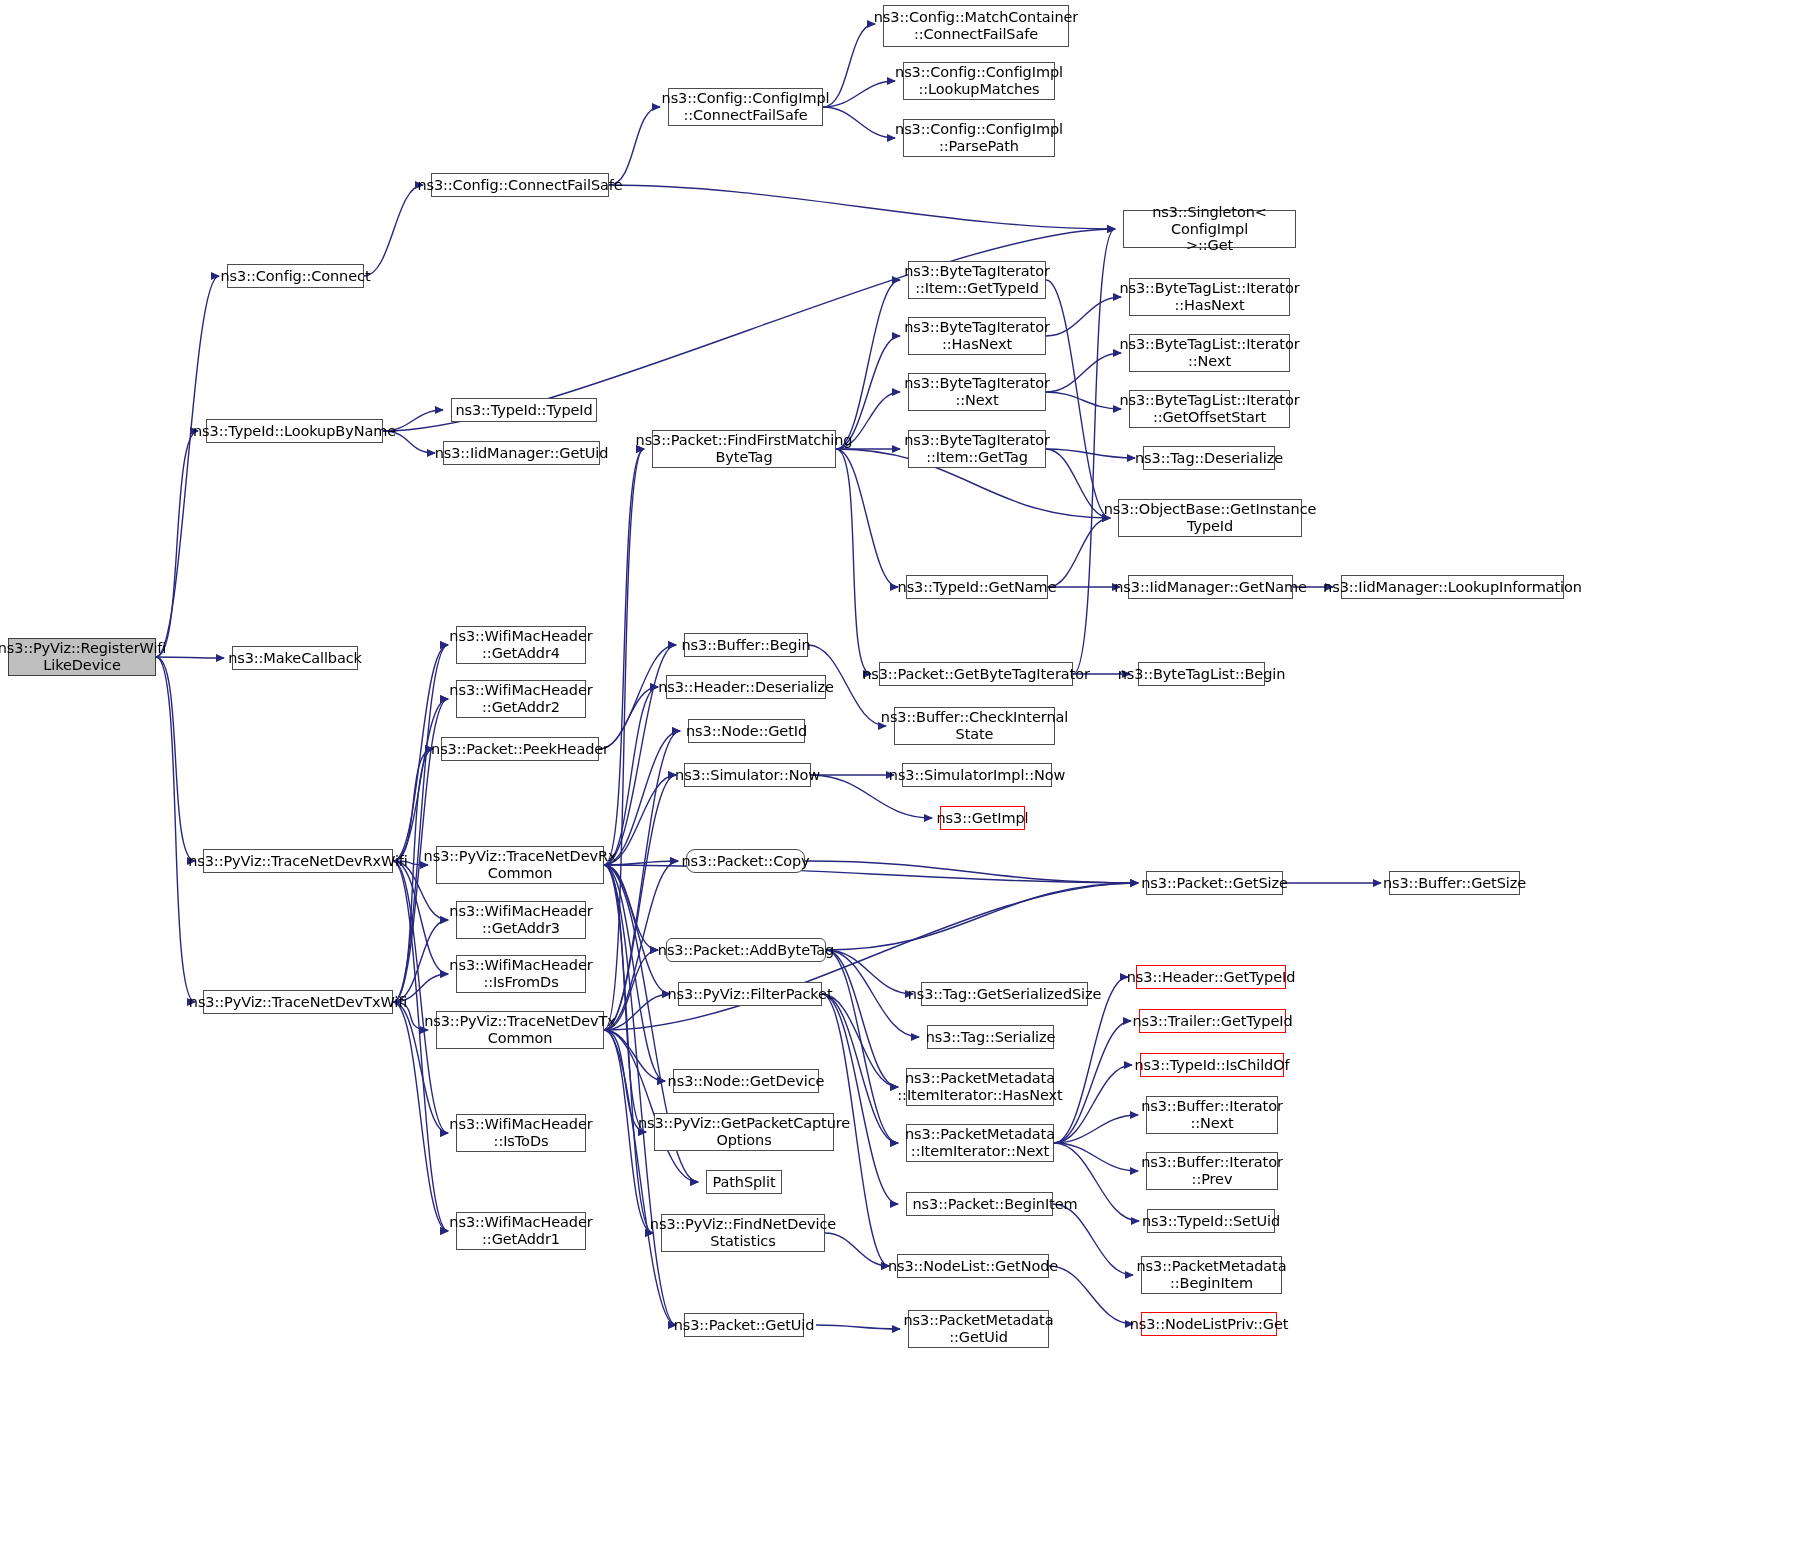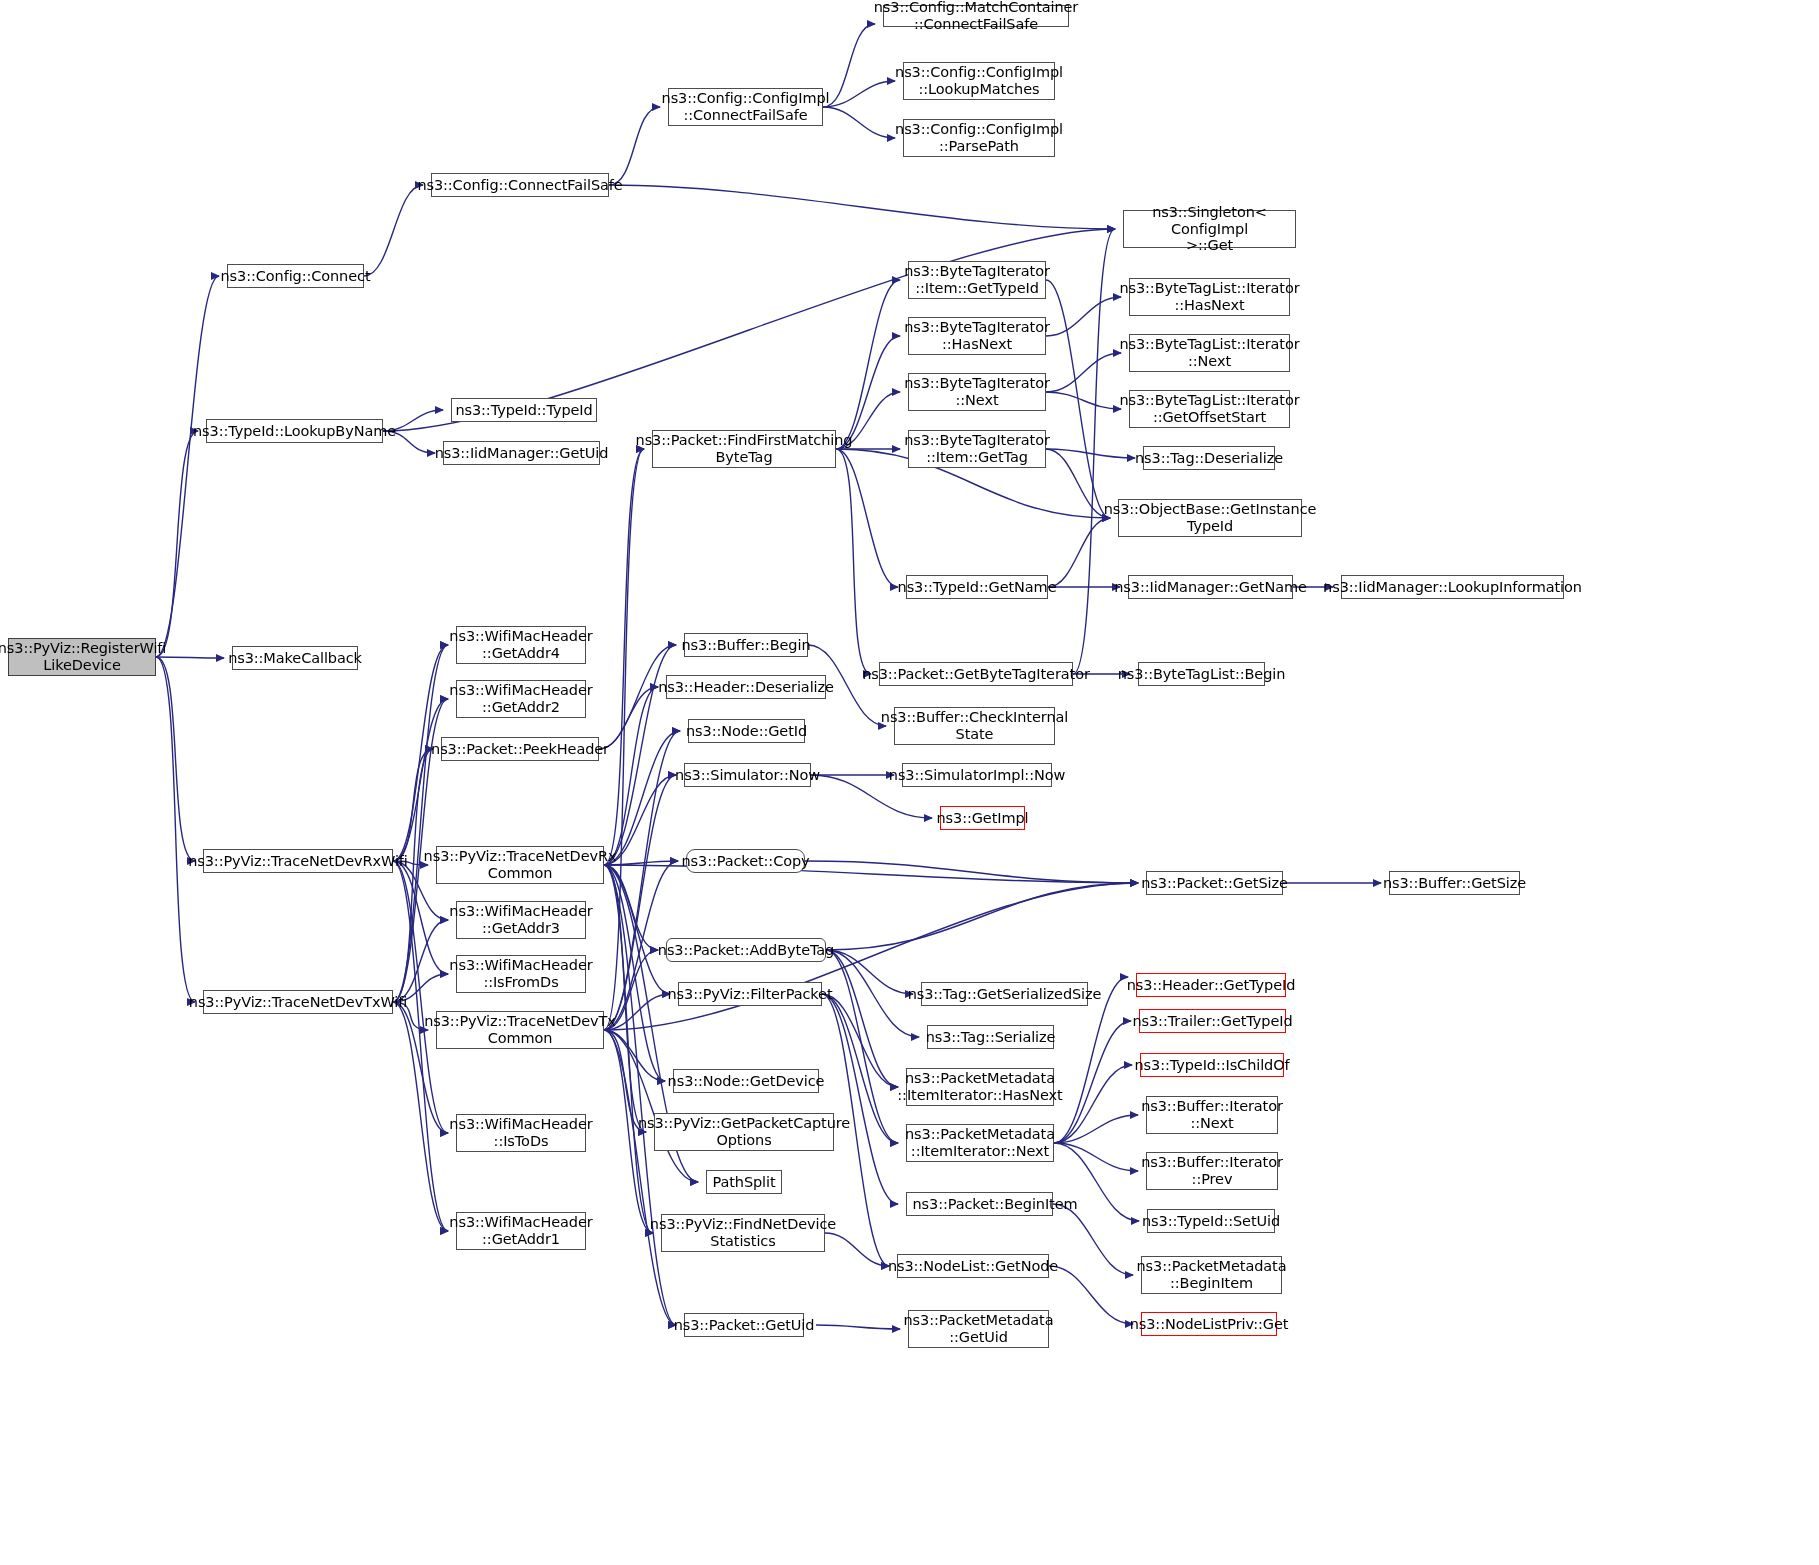--- a/index.html
+++ b/index.html
@@ -137,21 +137,21 @@
         <path d="M1283,883 C1327.1,883 1336.9,883 1381,883" marker-end="url(#ah)"></path>
         <path d="M808,645 C843.1,645 850.9,726 886,726" marker-end="url(#ah)"></path>
       </g>
   </svg>
   <div id="node-layer">
       <div class="node root" style="left: 8px; top: 638px; width: 148px; height: 38px;">ns3::PyViz::RegisterWifi
 LikeDevice</div>
       <div class="node" style="left: 431px; top: 173px; width: 178px; height: 24px;">ns3::Config::ConnectFailSafe</div>
       <div class="node" style="left: 668px; top: 88px; width: 155px; height: 38px;">ns3::Config::ConfigImpl
 ::ConnectFailSafe</div>
-      <div class="node" style="left: 883px; top: 5px; width: 186px; height: 22px; text-align: center;">ns3::Config::MatchContainer
+      <div class="node" style="left: 883px; top: 5px; width: 186px; height: 42px; text-align: center;">ns3::Config::MatchContainer
 ::ConnectFailSafe</div>
       <div class="node" style="left: 903px; top: 62px; width: 152px; height: 38px;">ns3::Config::ConfigImpl
 ::LookupMatches</div>
       <div class="node" style="left: 903px; top: 119px; width: 152px; height: 38px;">ns3::Config::ConfigImpl
 ::ParsePath</div>
       <div class="node" style="left: 1123px; top: 210px; width: 173px; height: 38px;">ns3::Singleton&lt; ConfigImpl
 &gt;::Get</div>
       <div class="node" style="left: 227px; top: 264px; width: 137px; height: 24px;">ns3::Config::Connect</div>
       <div class="node" style="left: 206px; top: 419px; width: 177px; height: 24px;">ns3::TypeId::LookupByName</div>
       <div class="node" style="left: 451px; top: 398px; width: 146px; height: 24px;">ns3::TypeId::TypeId</div>
@@ -209,21 +209,21 @@
       <div class="node" style="left: 921px; top: 982px; width: 167px; height: 24px;">ns3::Tag::GetSerializedSize</div>
       <div class="node" style="left: 927px; top: 1025px; width: 127px; height: 24px;">ns3::Tag::Serialize</div>
       <div class="node" style="left: 203px; top: 990px; width: 190px; height: 24px;">ns3::PyViz::TraceNetDevTxWifi</div>
       <div class="node" style="left: 436px; top: 1011px; width: 168px; height: 38px;">ns3::PyViz::TraceNetDevTx
 Common</div>
       <div class="node" style="left: 673px; top: 1069px; width: 146px; height: 24px;">ns3::Node::GetDevice</div>
       <div class="node" style="left: 906px; top: 1068px; width: 148px; height: 38px;">ns3::PacketMetadata
 ::ItemIterator::HasNext</div>
       <div class="node" style="left: 906px; top: 1124px; width: 148px; height: 38px;">ns3::PacketMetadata
 ::ItemIterator::Next</div>
-      <div class="node red" style="left: 1136px; top: 965px; width: 150px; height: 24px; margin-top: 8px;">ns3::Header::GetTypeId</div>
+      <div class="node red" style="left: 1136px; top: 965px; width: 150px; height: 24px;">ns3::Header::GetTypeId</div>
       <div class="node red" style="left: 1139px; top: 1009px; width: 147px; height: 24px;">ns3::Trailer::GetTypeId</div>
       <div class="node red" style="left: 1140px; top: 1053px; width: 144px; height: 24px;">ns3::TypeId::IsChildOf</div>
       <div class="node" style="left: 1146px; top: 1096px; width: 132px; height: 38px;">ns3::Buffer::Iterator
 ::Next</div>
       <div class="node" style="left: 1146px; top: 1152px; width: 132px; height: 38px;">ns3::Buffer::Iterator
 ::Prev</div>
       <div class="node" style="left: 1147px; top: 1209px; width: 128px; height: 24px;">ns3::TypeId::SetUid</div>
       <div class="node" style="left: 1141px; top: 1256px; width: 141px; height: 38px;">ns3::PacketMetadata
 ::BeginItem</div>
       <div class="node red" style="left: 1141px; top: 1312px; width: 136px; height: 24px;">ns3::NodeListPriv::Get</div>

